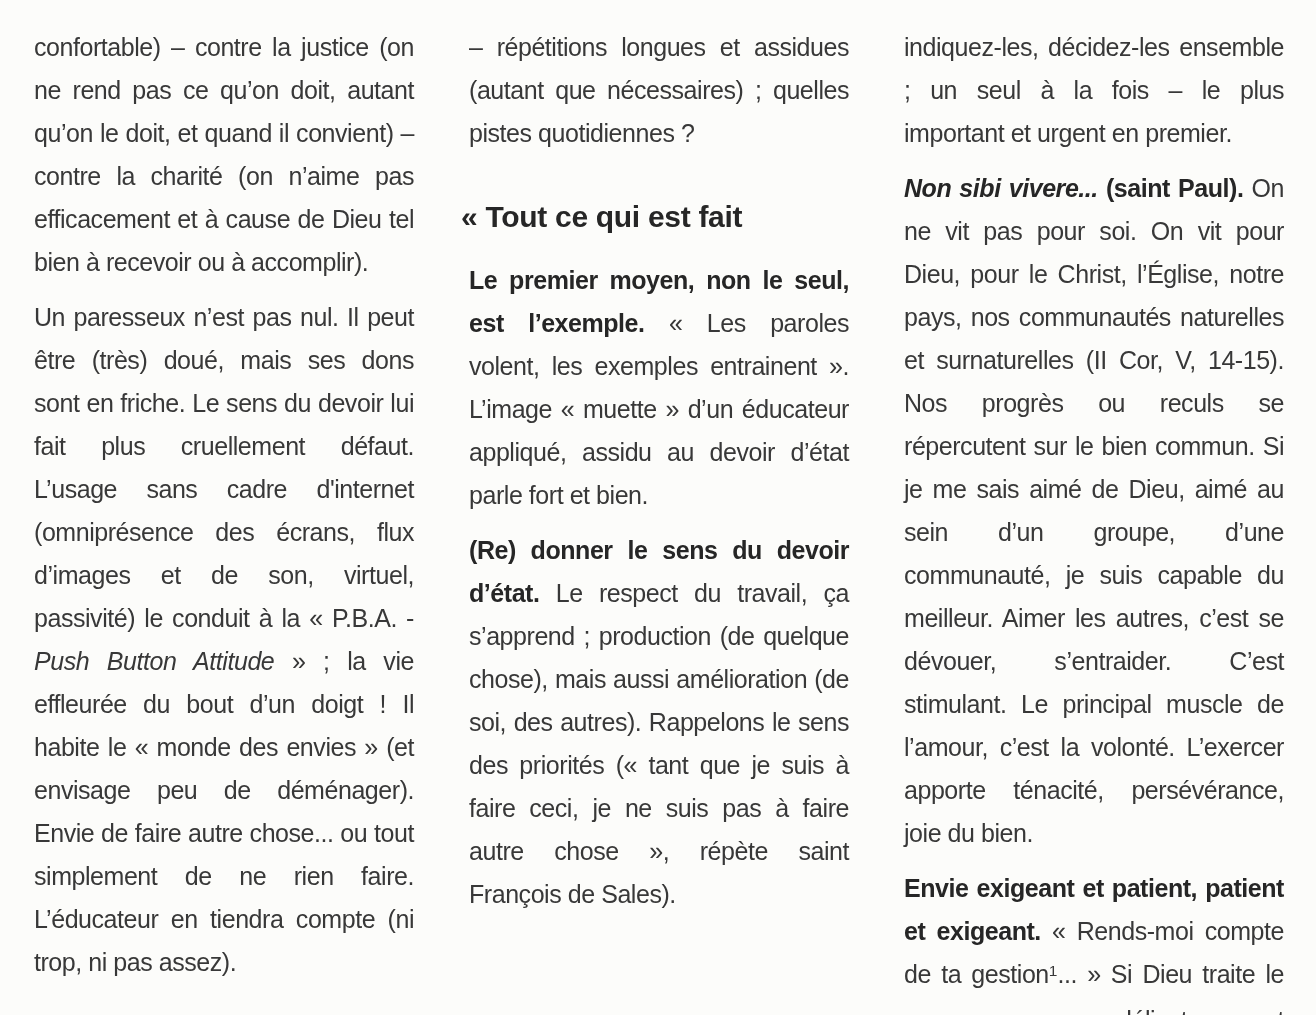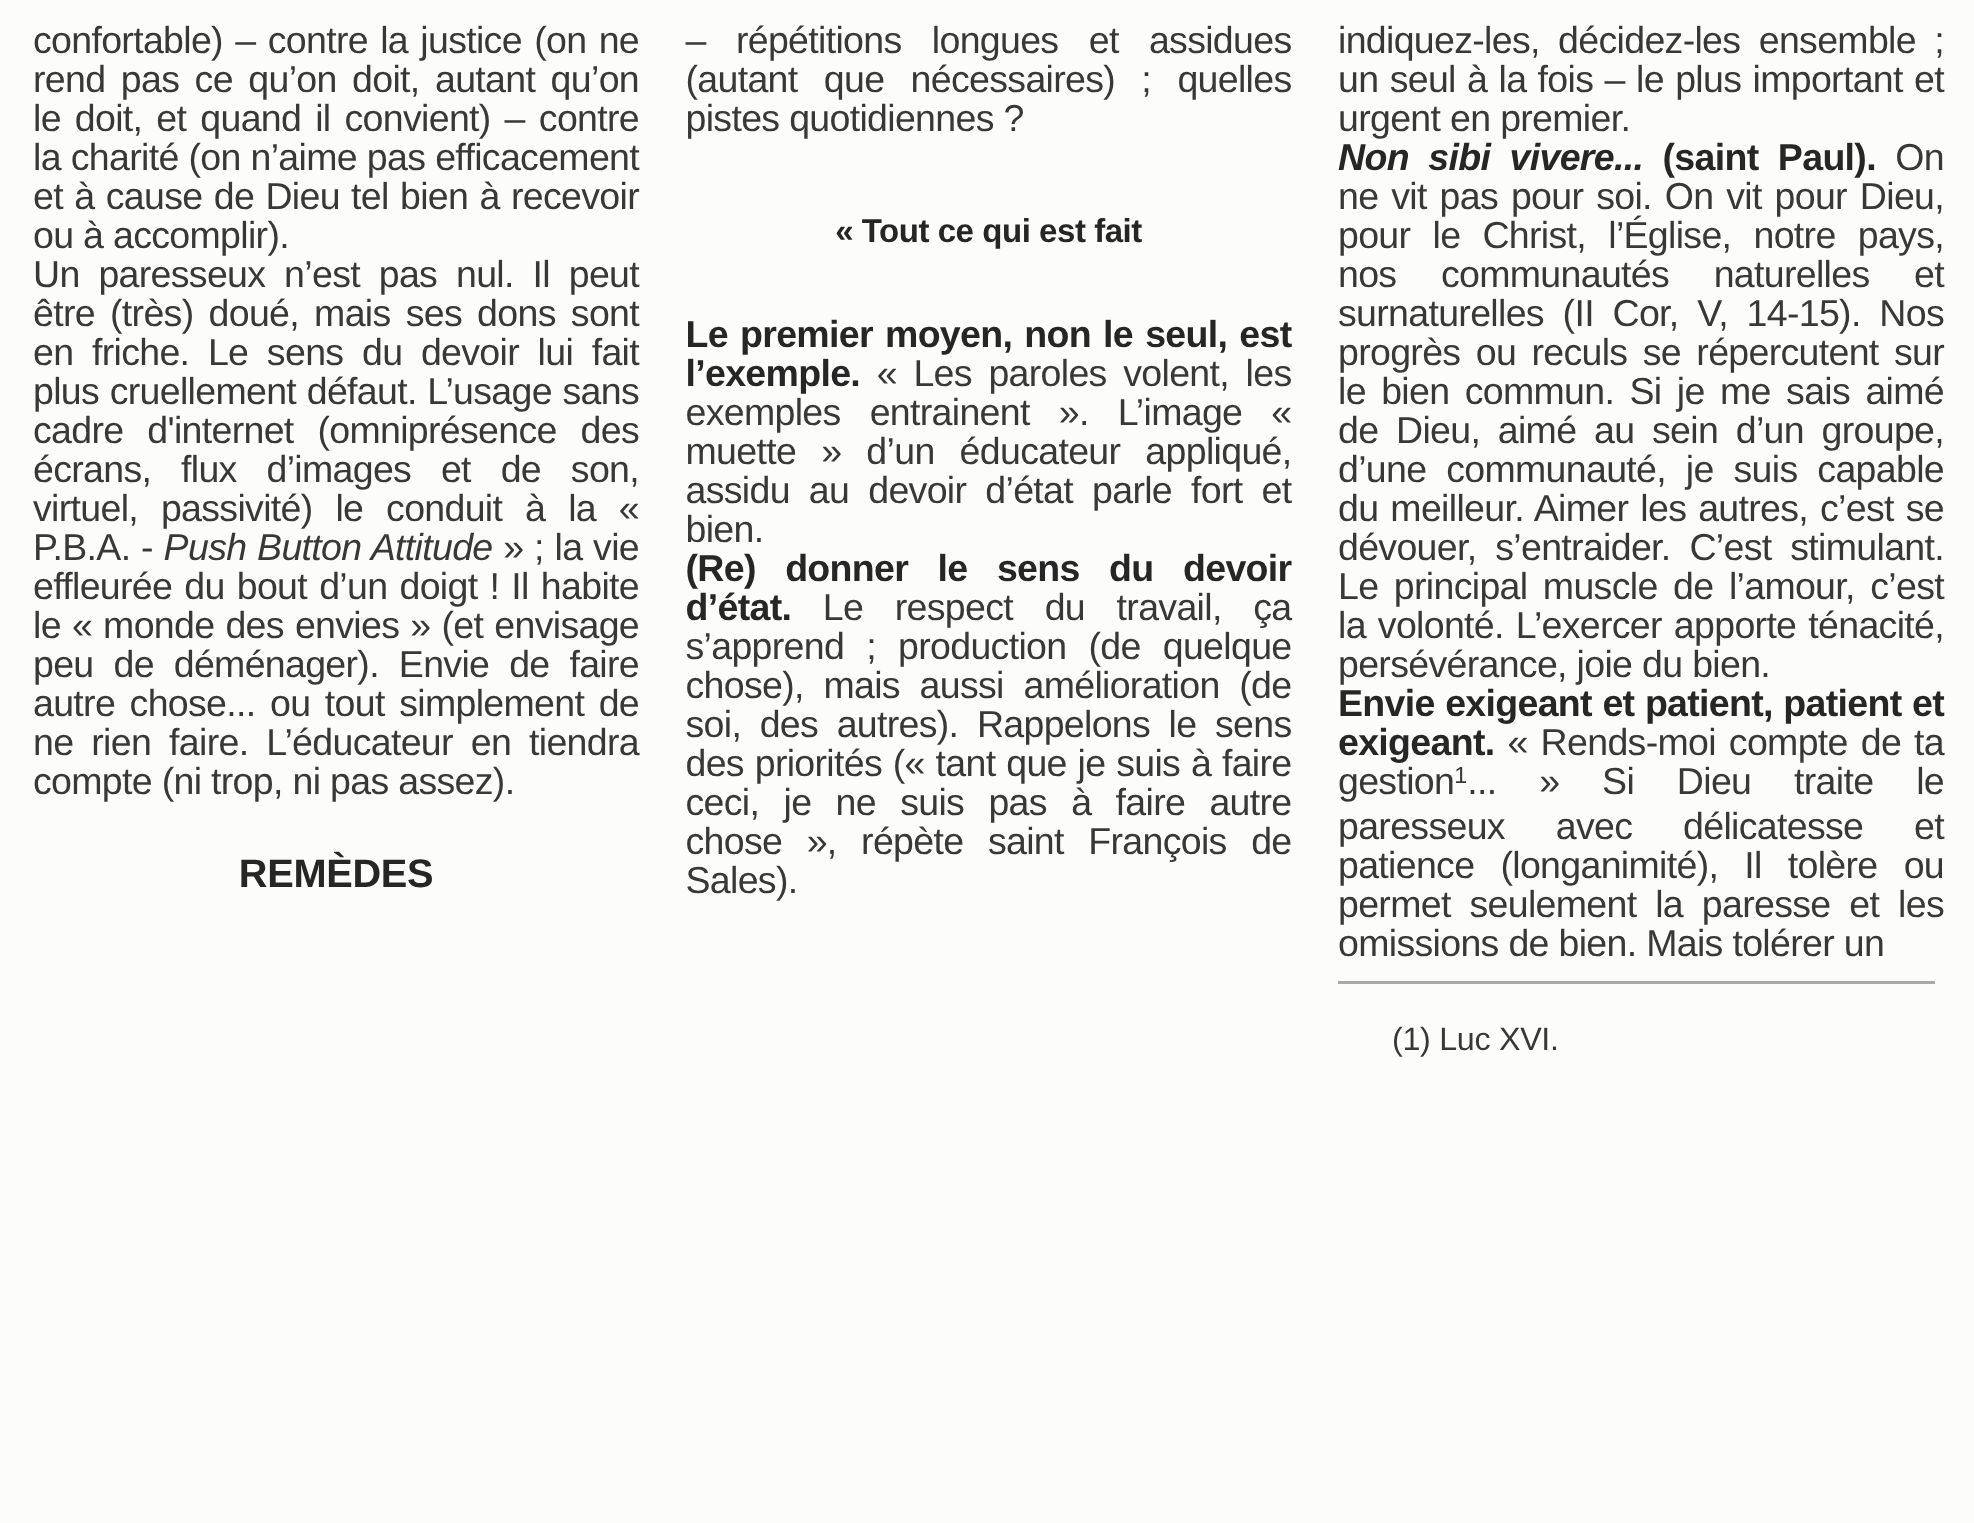--- a/index.html
+++ b/index.html
@@ -17,23 +17,23 @@
     padding: 14px 20px 0 22px;
     position: relative;
   }
   .columns {
     display: flex;
     gap: 31px;
     align-items: flex-start;
   }
   .col { width: 404px; }
   .col p {
-    margin: 0;
+    margin: 12px;
     font-size: 25px;
-    line-height: 26px;
+    line-height: 43px;
     letter-spacing: -0.45px;
     color: var(--text, #383838);
     text-align: justify;
   }
   .seg-bold {
     font-weight: 700;
     color: var(--text-strong, #262626);
   }
   .seg-italic { font-style: italic; }
   .seg-bold-italic {
@@ -50,25 +50,24 @@
   .section-heading {
     margin: 30px 0 0 0;
     font-size: 26.5px;
     line-height: 36.5px;
     font-weight: 700;
     letter-spacing: -0.2px;
     color: var(--text-strong, #262626);
     text-align: center;
   }
   .quote-heading {
-    margin: 40px 4px 34px 4px;
-    font-size: 22px;
+    margin: 40px 4px 20px 4px;
+    font-size: 30px;
     line-height: 44px;
     font-weight: 700;
-    text-align: center;
     letter-spacing: -0.3px;
     color: var(--text-strong, #262626);
   }
   .footnote-rule {
     height: 2px;
     background: var(--rule, #a8a8a6);
     margin: 12px 6px 0 0;
   }
   .footnote {
     margin-top: 25px;

